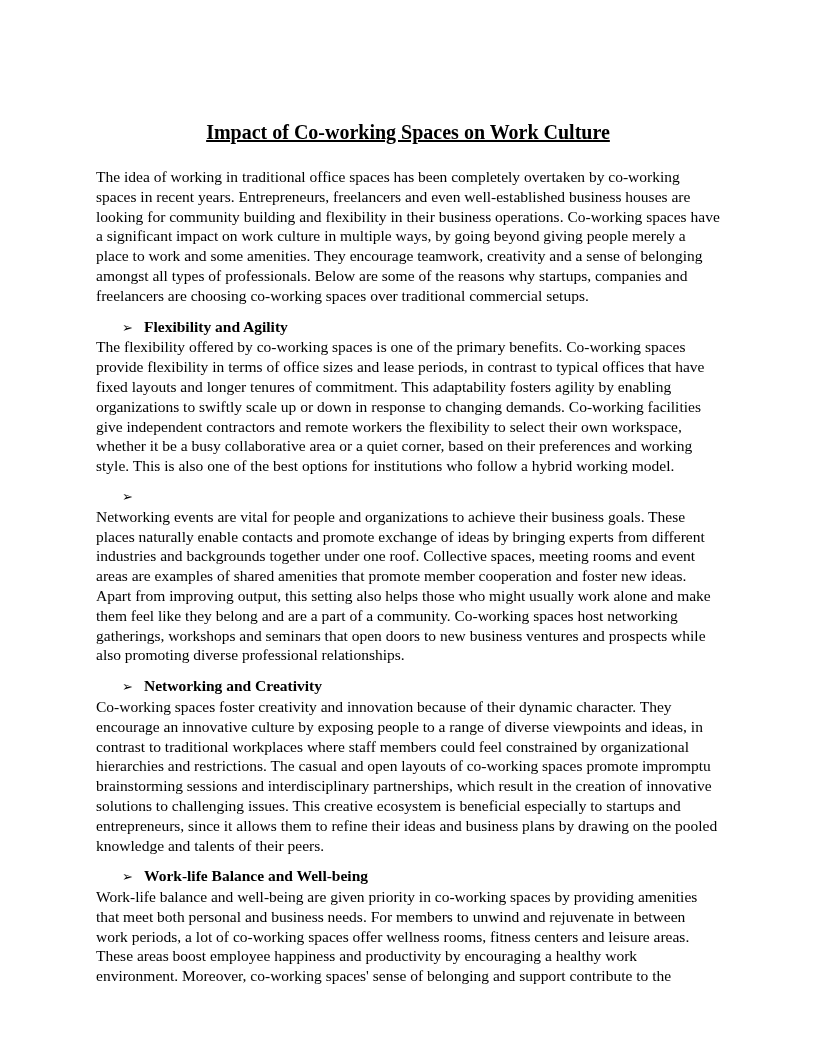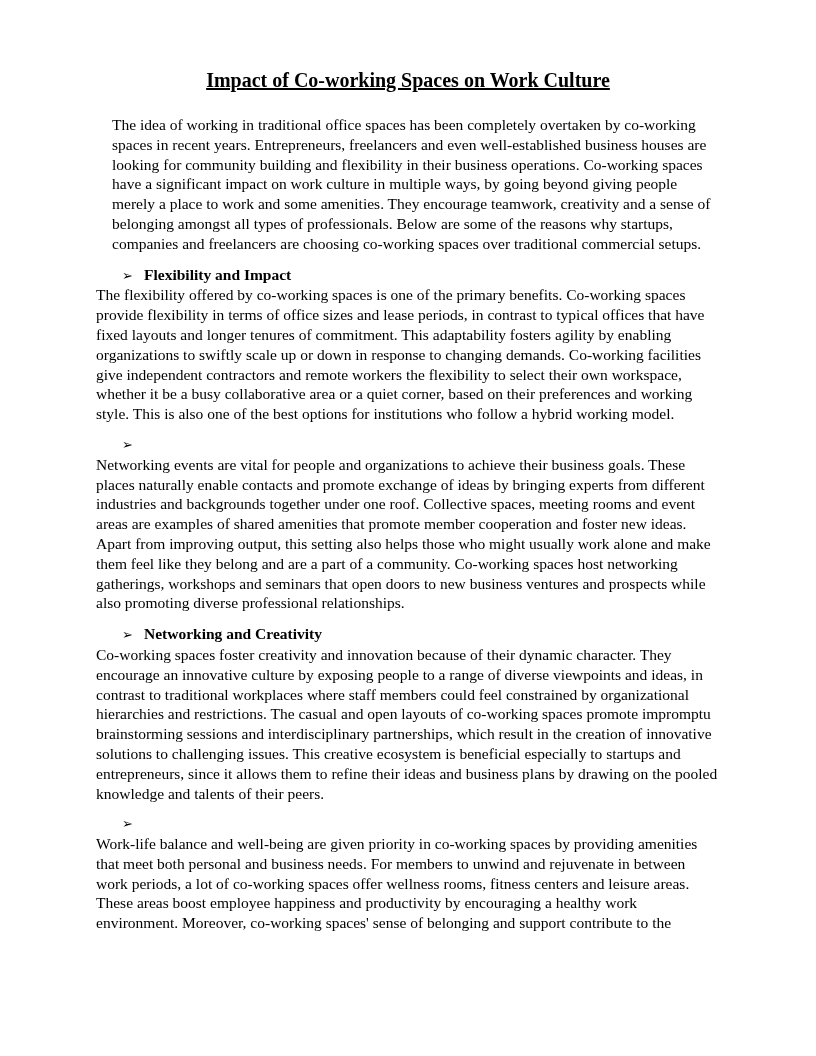--- a/index.html
+++ b/index.html
@@ -8,39 +8,38 @@
     width: 816px;
     height: 1056px;
     background: #ffffff;
     color: #000000;
     font-family: "Liberation Serif", "DejaVu Serif", serif;
     overflow: hidden;
   }
   .page {
     width: 816px;
     height: 1056px;
-    padding: 68px 96px 0 96px;
+    padding: 120px 96px 0 96px;
   }
   .doc-title {
     font-size: 20px;
     font-weight: bold;
     text-align: center;
     text-decoration: underline;
     margin: 0 0 23px 0;
     line-height: 24px;
   }
   .body-text {
     font-size: 15.5px;
     line-height: 19.8px;
     margin: 0;
     text-align: left;
   }
   .intro {
     margin-bottom: 9px;
-    margin-left: 16px;
   }
   .section-heading {
     display: flex;
     align-items: baseline;
     font-size: 15.5px;
     font-weight: bold;
     line-height: 19.8px;
     margin-top: 11px;
   }
   .bullet {
@@ -57,21 +56,21 @@
 
 <div class="page">
 
   <h1 class="doc-title">Impact of Co-working Spaces on Work Culture</h1>
 
   <p class="body-text intro">The idea of working in traditional office spaces has been completely overtaken by co-working spaces in recent years. Entrepreneurs, freelancers and even well-established business houses are looking for community building and flexibility in their business operations. Co-working spaces have a significant impact on work culture in multiple ways, by going beyond giving people merely a place to work and some amenities. They encourage teamwork, creativity and a sense of belonging amongst all types of professionals. Below are some of the reasons why startups, companies and freelancers are choosing co-working spaces over traditional commercial setups.</p>
 
   <div class="section">
     <div class="section-heading">
       <span class="bullet">➢</span>
-      <span>Flexibility and Impact</span>
+      <span>Flexibility and Agility</span>
     </div>
     <p class="body-text">The flexibility offered by co-working spaces is one of the primary benefits. Co-working spaces provide flexibility in terms of office sizes and lease periods, in contrast to typical offices that have fixed layouts and longer tenures of commitment. This adaptability fosters agility by enabling organizations to swiftly scale up or down in response to changing demands. Co-working facilities give independent contractors and remote workers the flexibility to select their own workspace, whether it be a busy collaborative area or a quiet corner, based on their preferences and working style. This is also one of the best options for institutions who follow a hybrid working model.</p>
   </div>
 
   <div class="section">
     <div class="section-heading">
       <span class="bullet">➢</span>
     </div>
     <p class="body-text">Networking events are vital for people and organizations to achieve their business goals. These places naturally enable contacts and promote exchange of ideas by bringing experts from different industries and backgrounds together under one roof. Collective spaces, meeting rooms and event areas are examples of shared amenities that promote member cooperation and foster new ideas. Apart from improving output, this setting also helps those who might usually work alone and make them feel like they belong and are a part of a community. Co-working spaces host networking gatherings, workshops and seminars that open doors to new business ventures and prospects while also promoting diverse professional relationships.</p>
   </div>
@@ -80,17 +79,18 @@
     <div class="section-heading">
       <span class="bullet">➢</span>
       <span>Networking and Creativity</span>
     </div>
     <p class="body-text">Co-working spaces foster creativity and innovation because of their dynamic character. They encourage an innovative culture by exposing people to a range of diverse viewpoints and ideas, in contrast to traditional workplaces where staff members could feel constrained by organizational hierarchies and restrictions. The casual and open layouts of co-working spaces promote impromptu brainstorming sessions and interdisciplinary partnerships, which result in the creation of innovative solutions to challenging issues. This creative ecosystem is beneficial especially to startups and entrepreneurs, since it allows them to refine their ideas and business plans by drawing on the pooled knowledge and talents of their peers.</p>
   </div>
 
   <div class="section">
     <div class="section-heading">
       <span class="bullet">➢</span>
+      <span>Work-life Balance and Well-being</span>
     </div>
     <p class="body-text">Work-life balance and well-being are given priority in co-working spaces by providing amenities that meet both personal and business needs. For members to unwind and rejuvenate in between work periods, a lot of co-working spaces offer wellness rooms, fitness centers and leisure areas. These areas boost employee happiness and productivity by encouraging a healthy work environment. Moreover, co-working spaces' sense of belonging and support contribute to the</p>
   </div>
 
 </div>
 
 </body></html>

